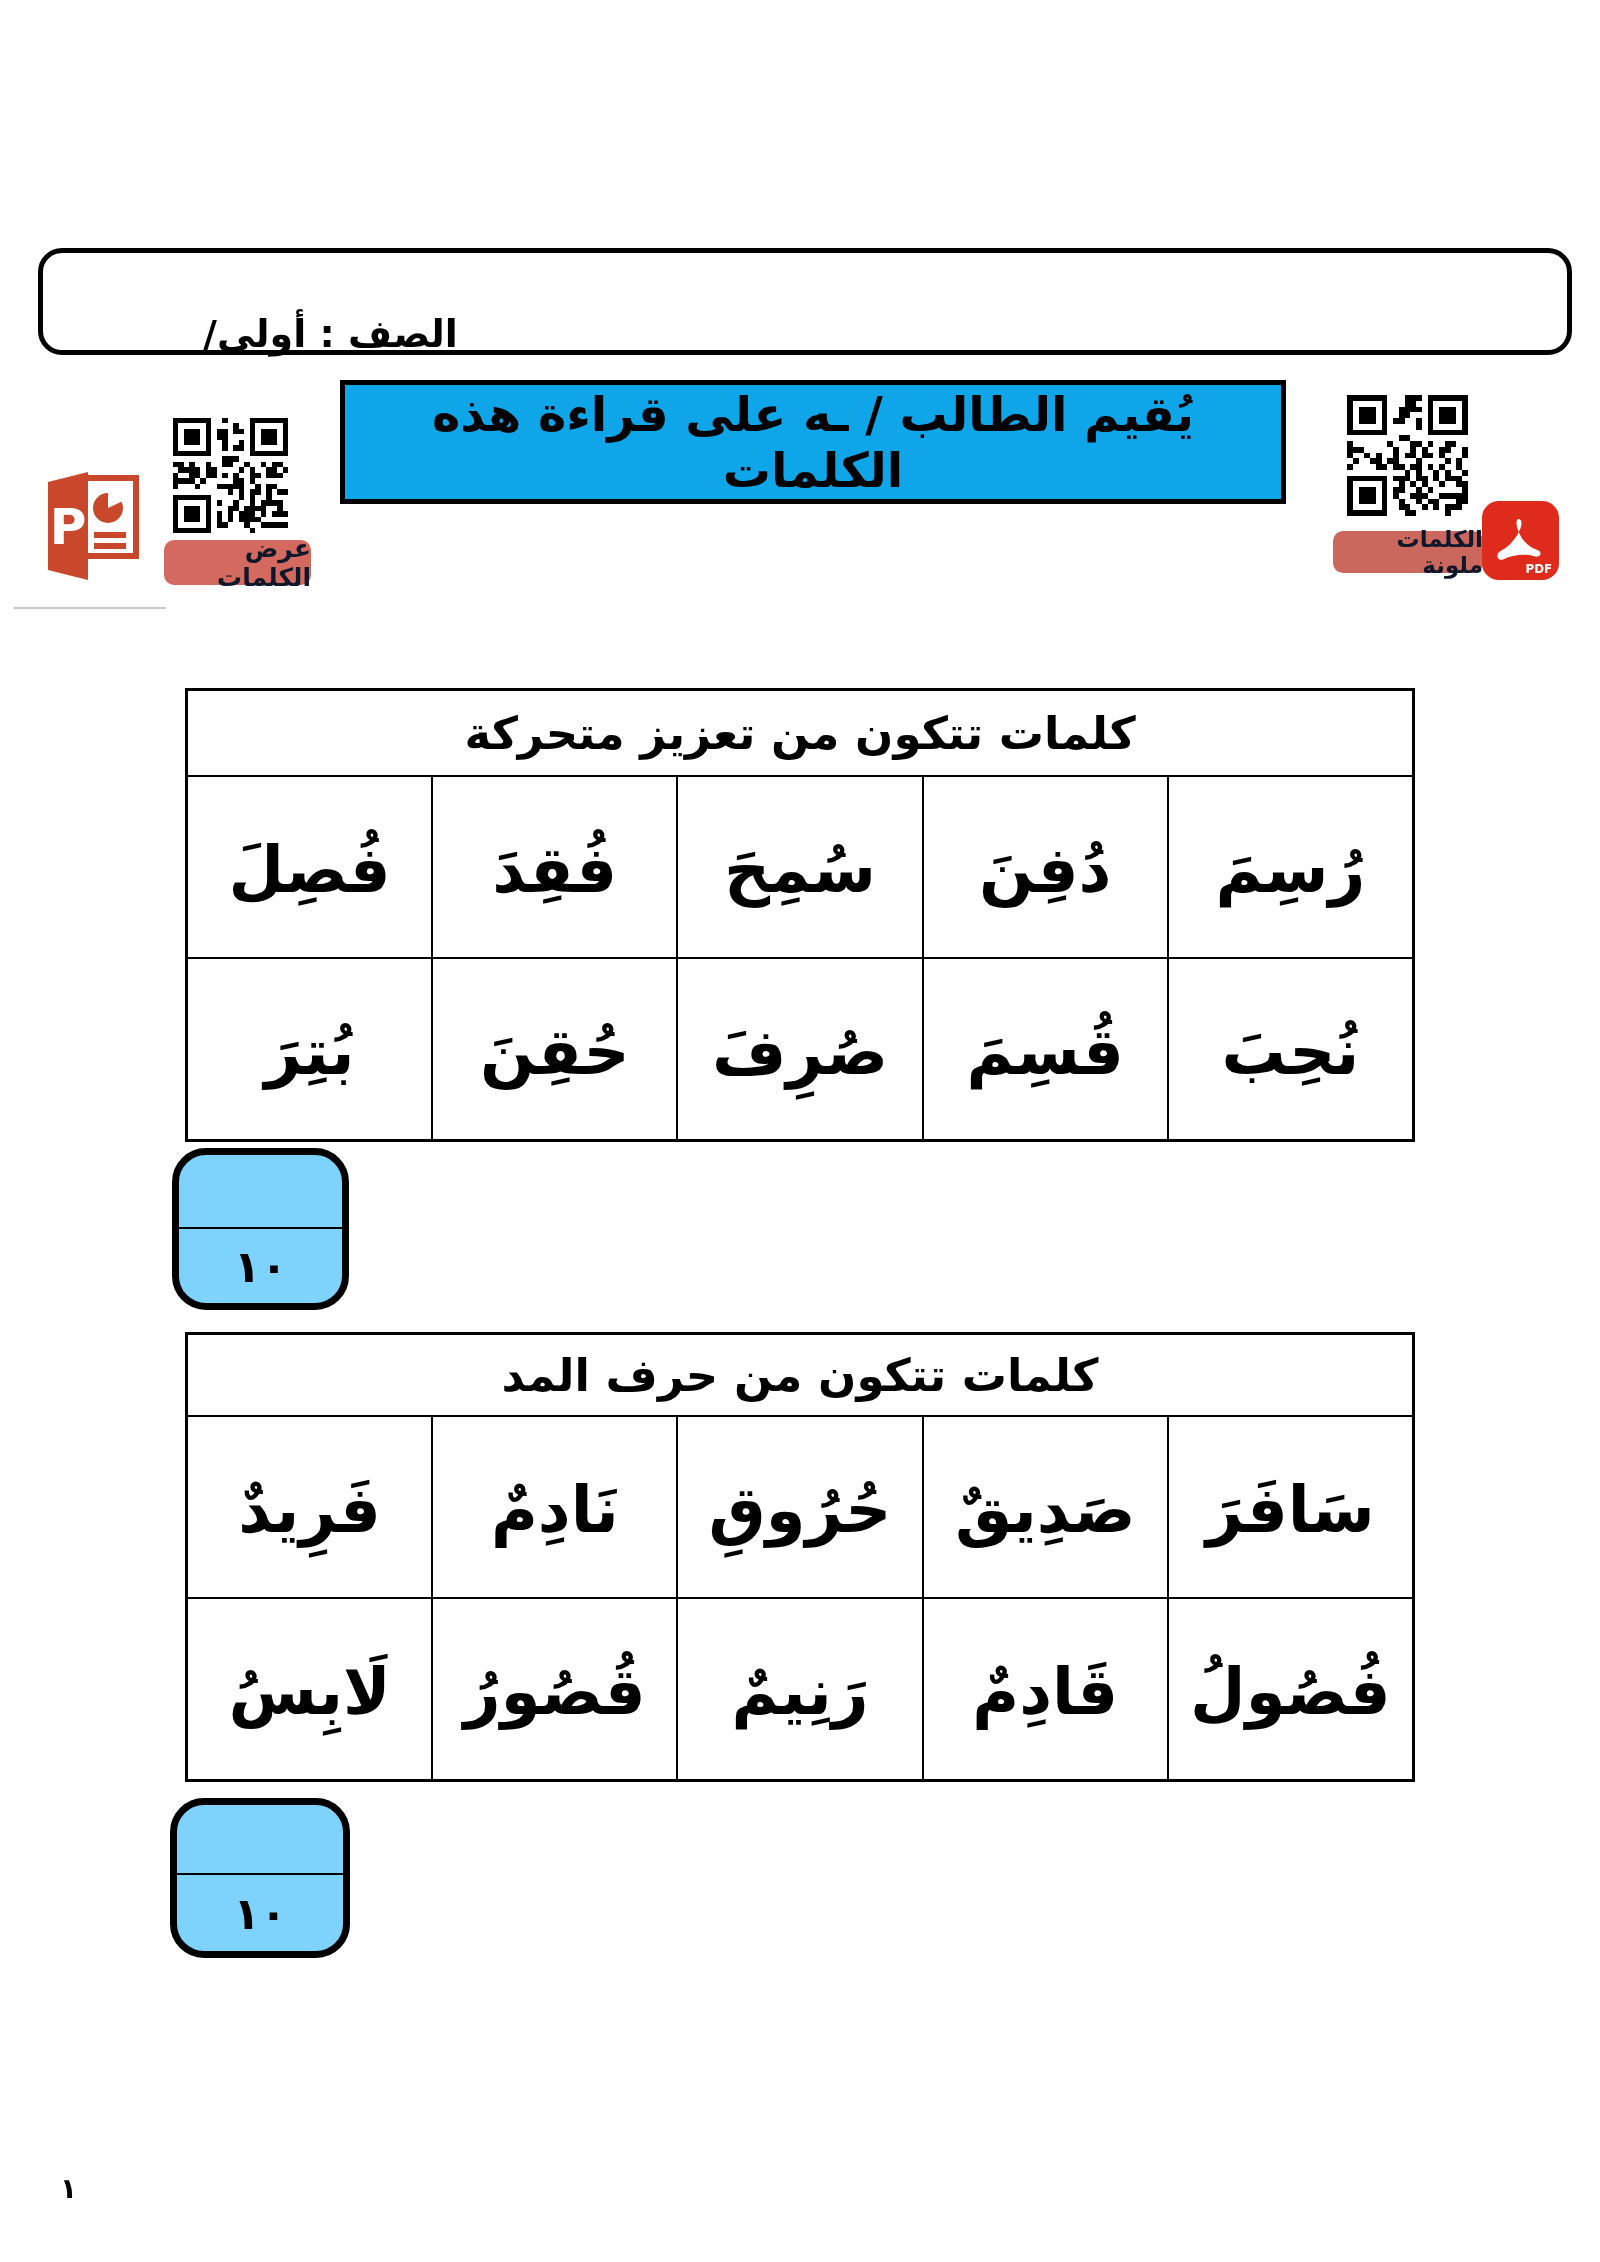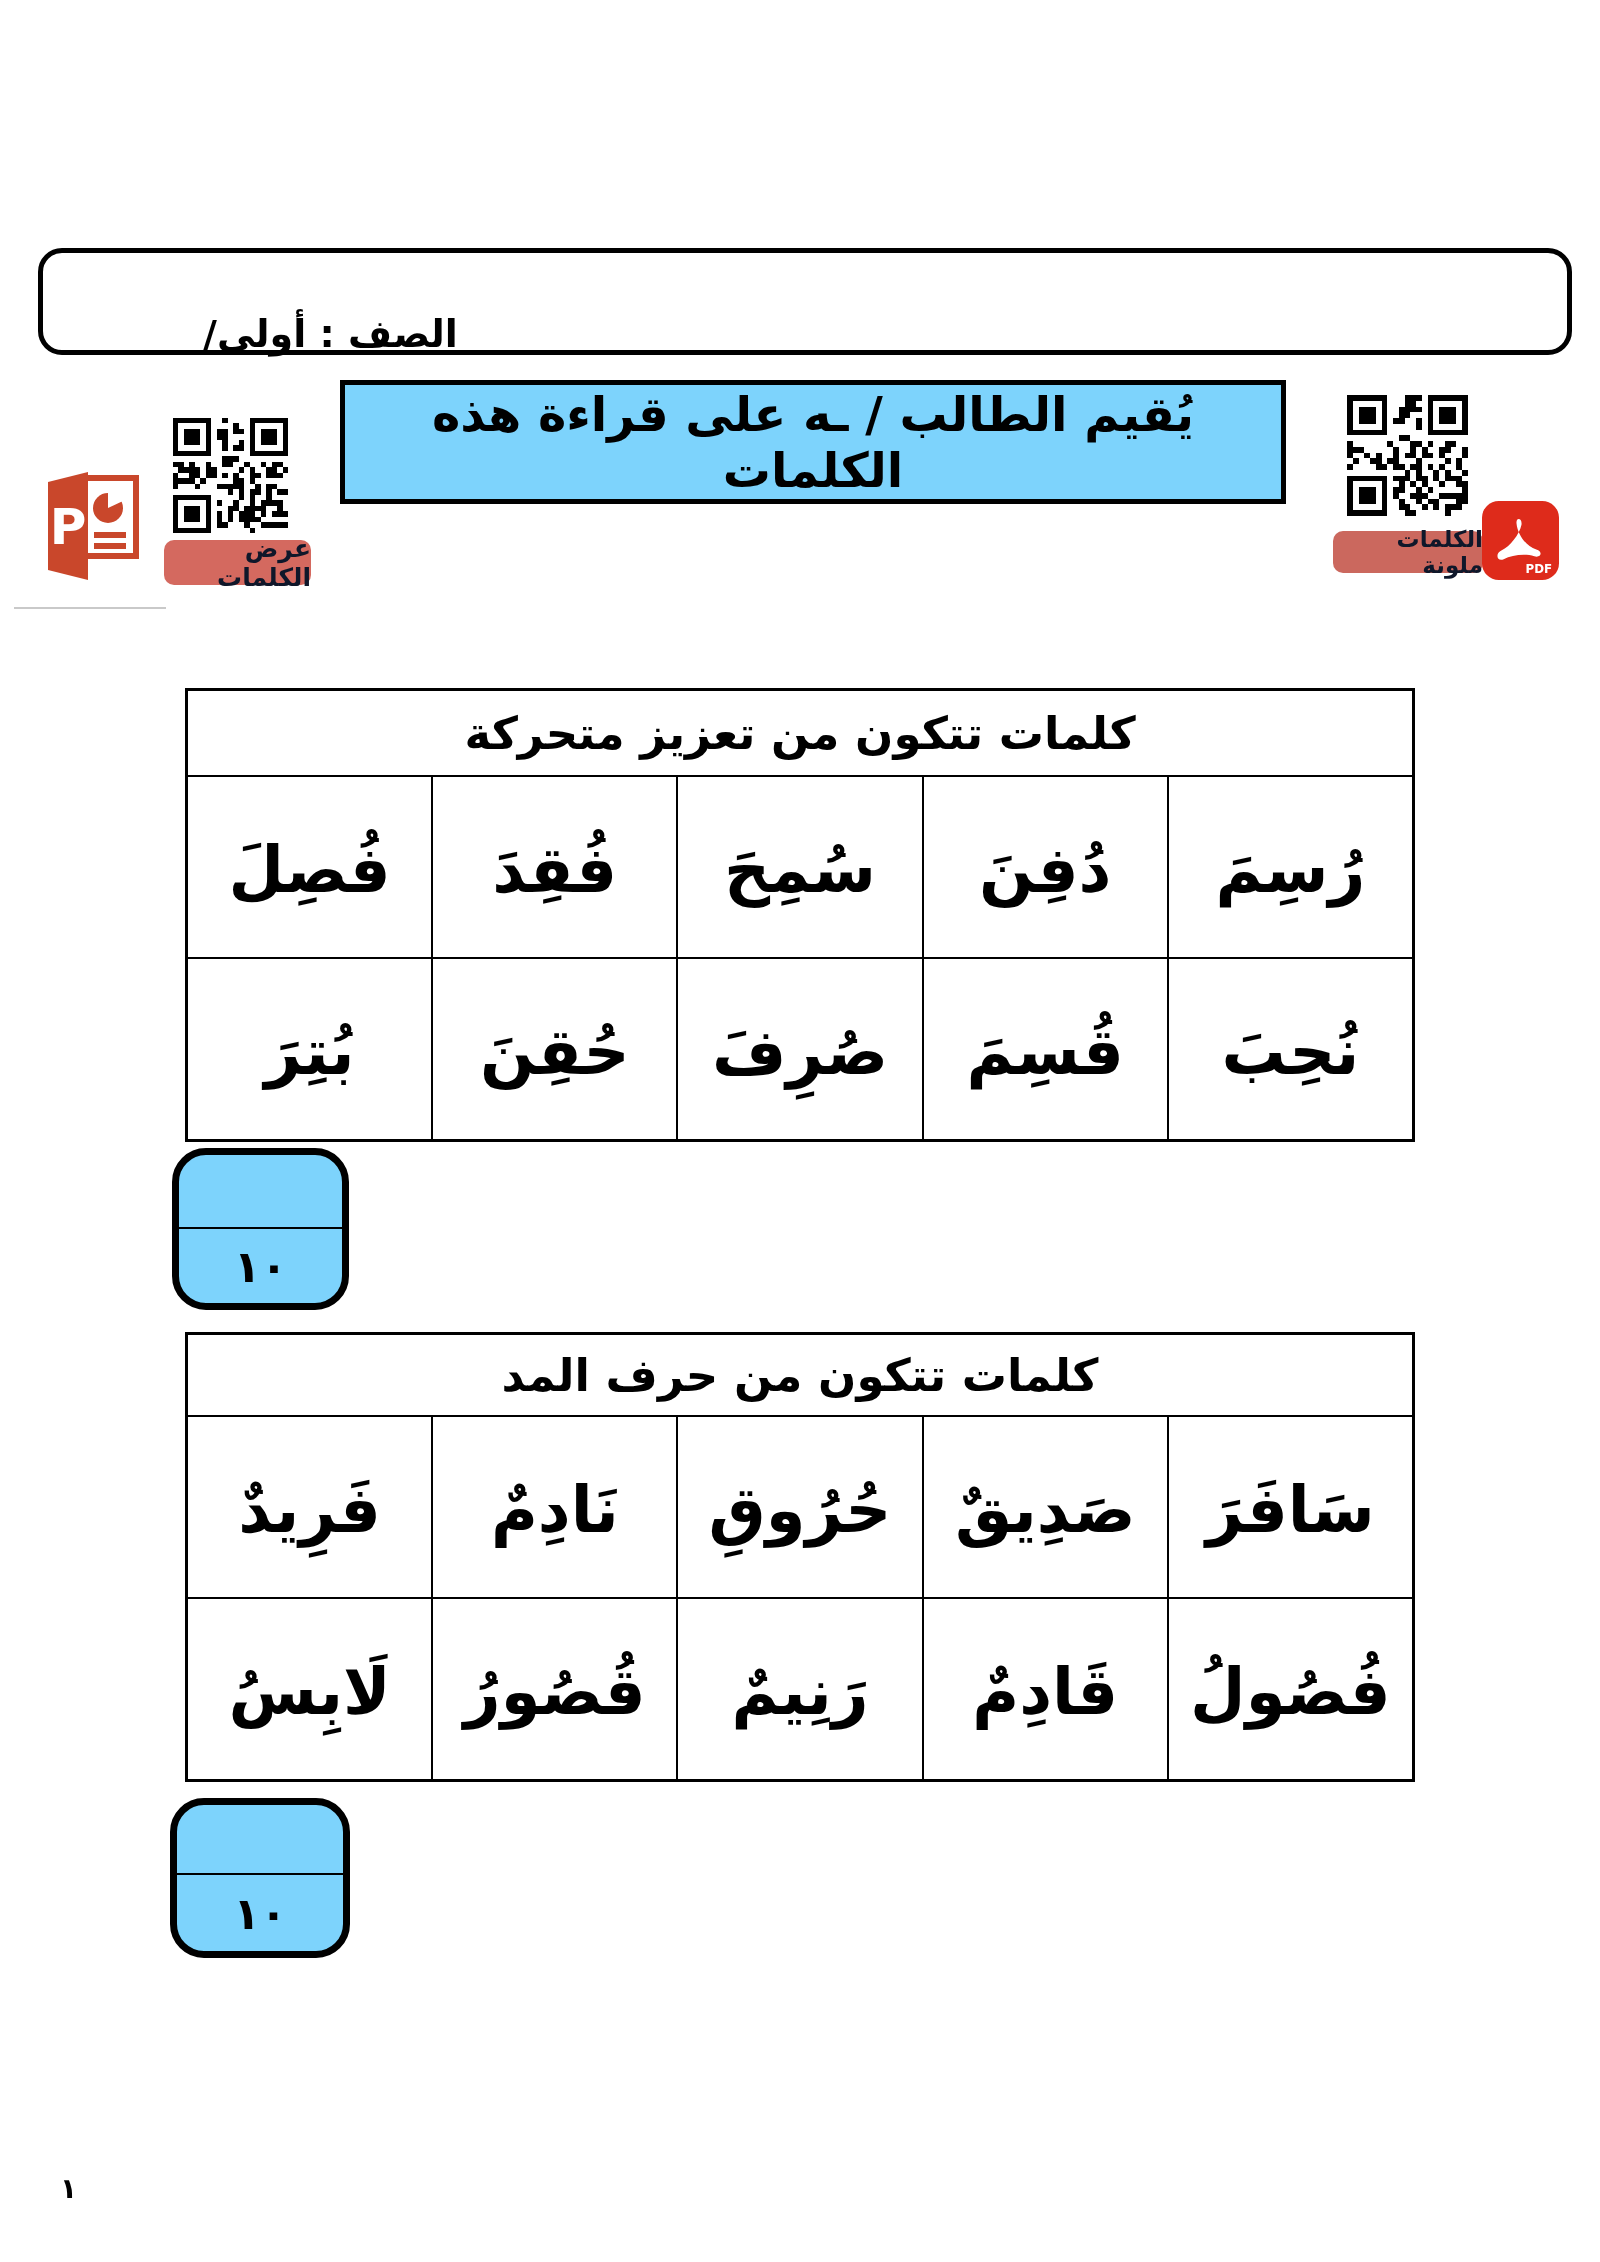--- a/index.html
+++ b/index.html
@@ -23,21 +23,21 @@
     position:absolute;right:45px;top:0;height:100%;display:flex;align-items:center;
     font-weight:bold;font-size:38px;direction:rtl;
   }
   .student-bar .class-label{
     position:absolute;left:160px;top:0;height:100%;display:flex;align-items:center;
     font-weight:bold;font-size:38px;direction:rtl;margin-top:32px;
   }
   
   .instruction-box{
     position:absolute;left:340px;top:380px;width:936px;height:114px;
-    border:5px solid #000;background:#7dd3fc;
+    border:5px solid #000;background:#0ea5e9;
     display:flex;align-items:center;justify-content:center;
     font-weight:bold;font-size:48px;direction:rtl;text-align:center;
   }
   
   .qr{position:absolute;background:#fff;}
   .badge{
     position:absolute;display:flex;align-items:center;justify-content:center;
     color:#0f172a;font-weight:bold;border-radius:10px;direction:rtl;
   }
   .badge-left{left:164px;top:540px;width:147px;height:45px;font-size:25px;}

